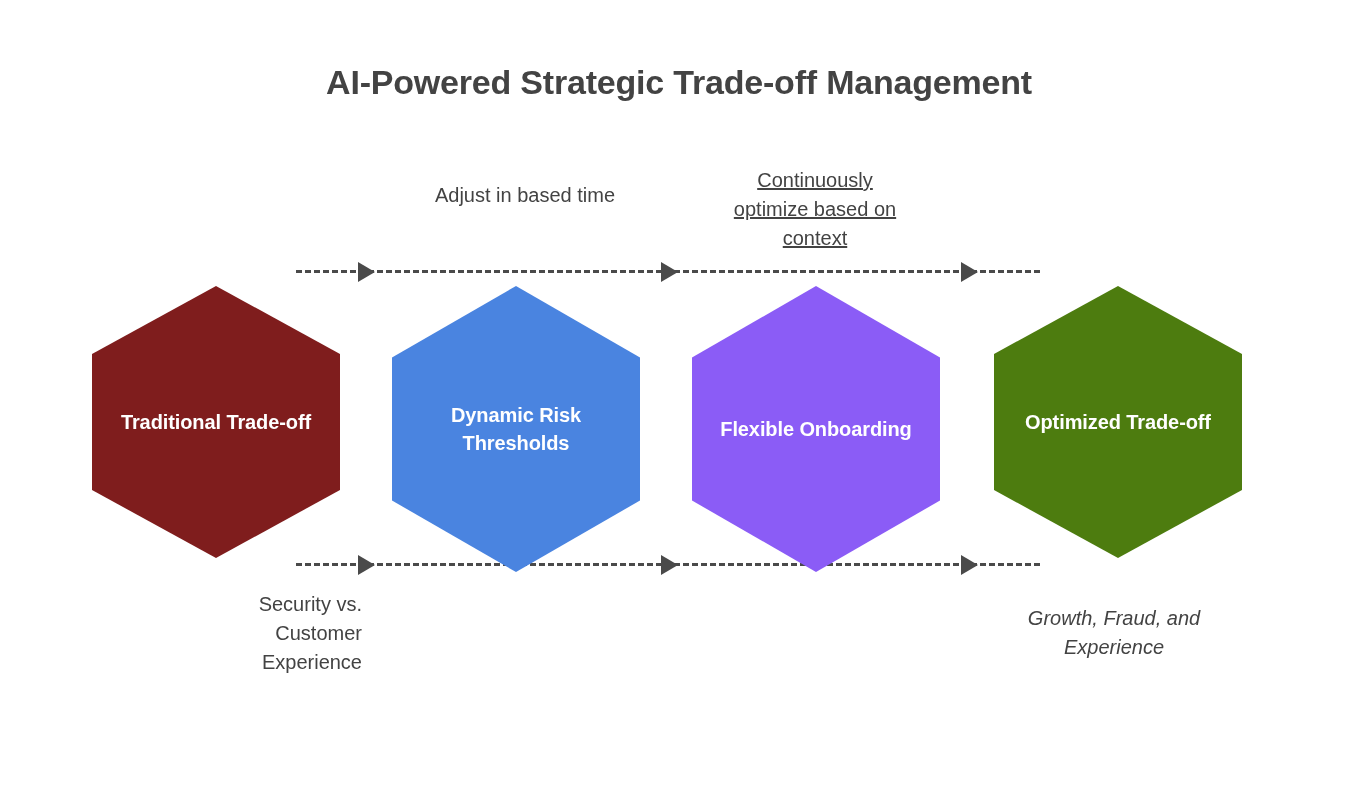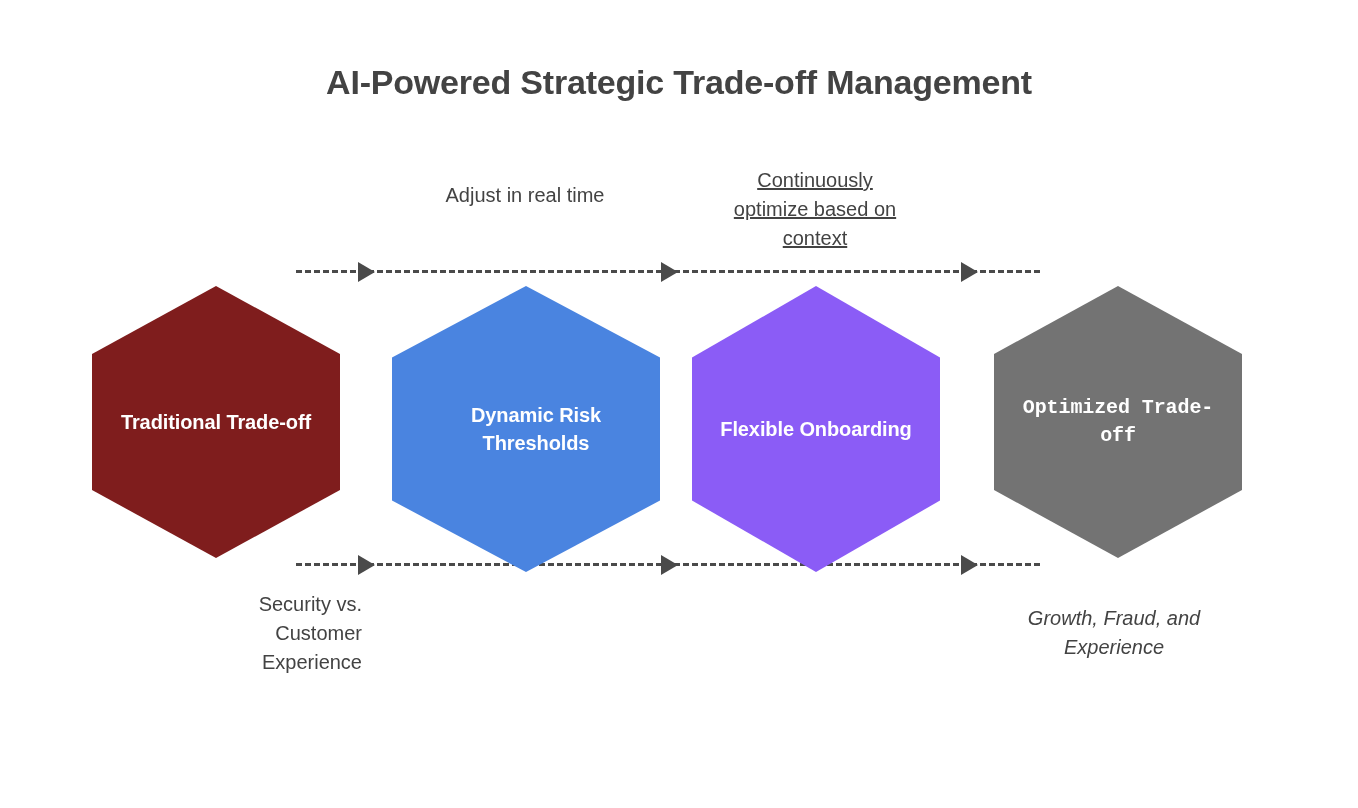--- a/index.html
+++ b/index.html
@@ -122,34 +122,34 @@
     <div class="dash-line"></div>
     <div class="arrowhead" style="left:62px"></div>
     <div class="arrowhead" style="left:365px"></div>
     <div class="arrowhead" style="left:665px"></div>
   </div>
 
   <div class="hex" id="hex-1" style="background: #7f1d1d;">
     <span class="hex-label">Traditional Trade-off</span>
   </div>
 
-  <div class="hex" id="hex-2" style="background: rgb(74, 132, 224); padding-left: 20px;">
+  <div class="hex" id="hex-2" style="background: rgb(74, 132, 224);">
     <span class="hex-label">Dynamic Risk
 Thresholds</span>
   </div>
 
   <div class="hex" id="hex-3" style="background: #8b5cf6;">
     <span class="hex-label">Flexible Onboarding</span>
   </div>
 
-  <div class="hex" id="hex-4" style="background: #737373; font-family: Liberation Mono, monospace;">
+  <div class="hex" id="hex-4" style="background: #4d7c0f;">
     <span class="hex-label">Optimized Trade-off</span>
   </div>
 
-  <div class="caption" id="caption-adjust">Adjust in real time</div>
+  <div class="caption" id="caption-adjust">Adjust in based time</div>
 
   <div class="caption" id="caption-continuous">Continuously
 optimize based on
 context</div>
 
   <div class="caption" id="caption-security">Security vs.
 Customer
 Experience</div>
 
   <div class="caption" id="caption-growth">Growth, Fraud, and

